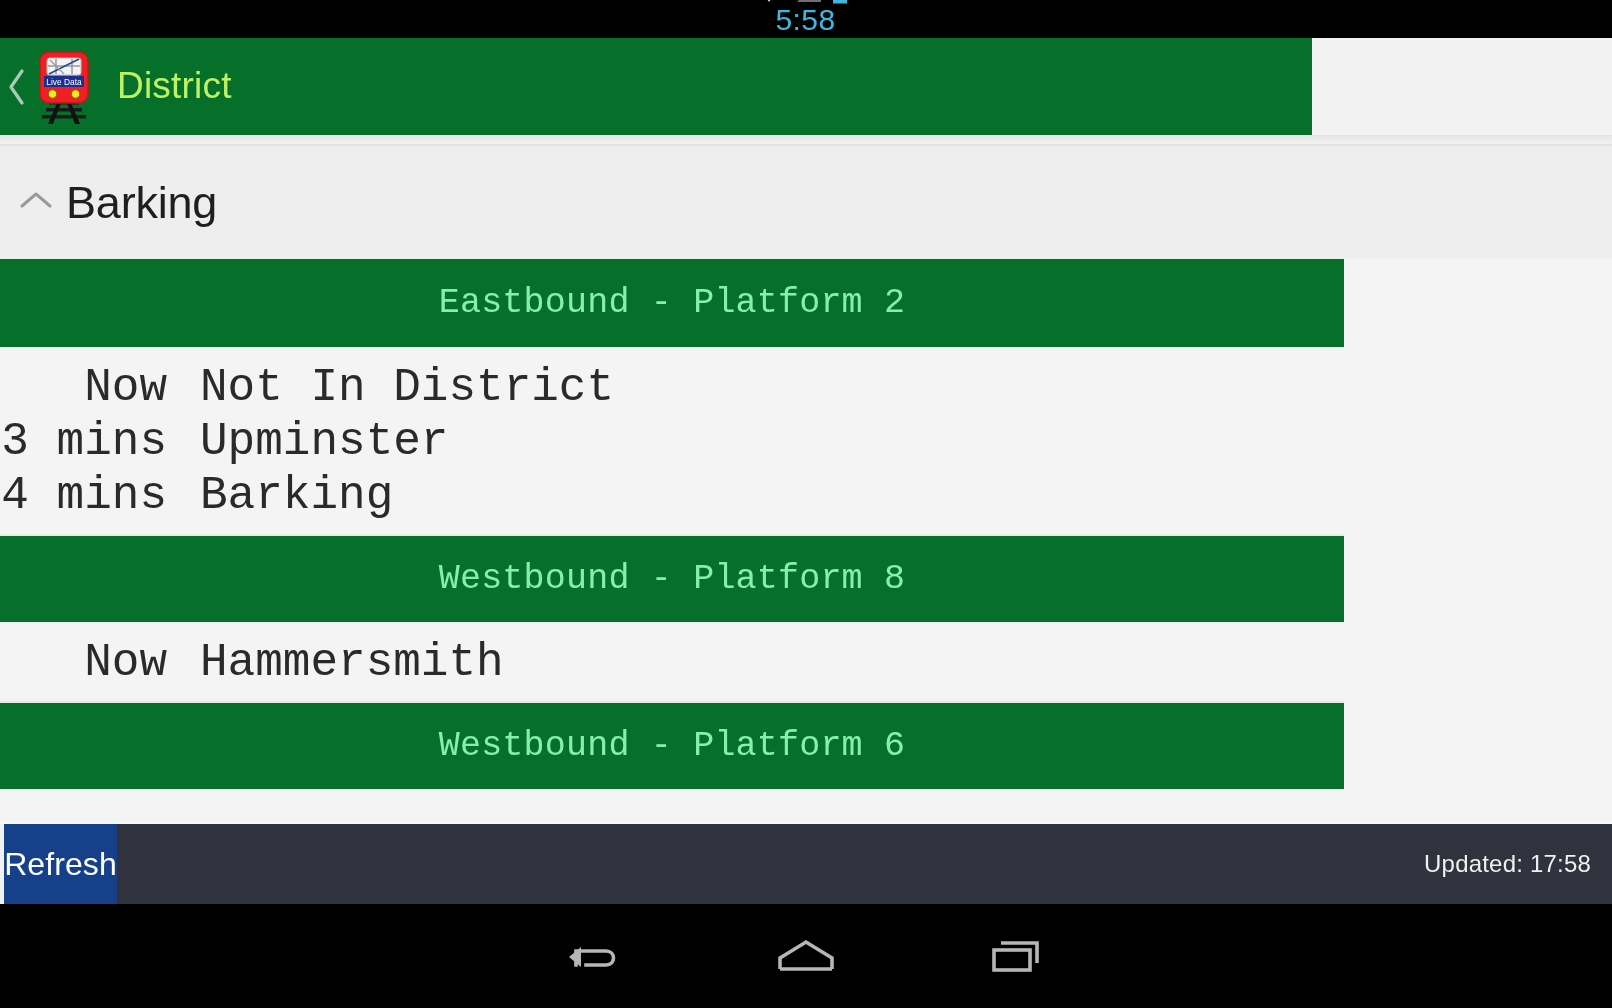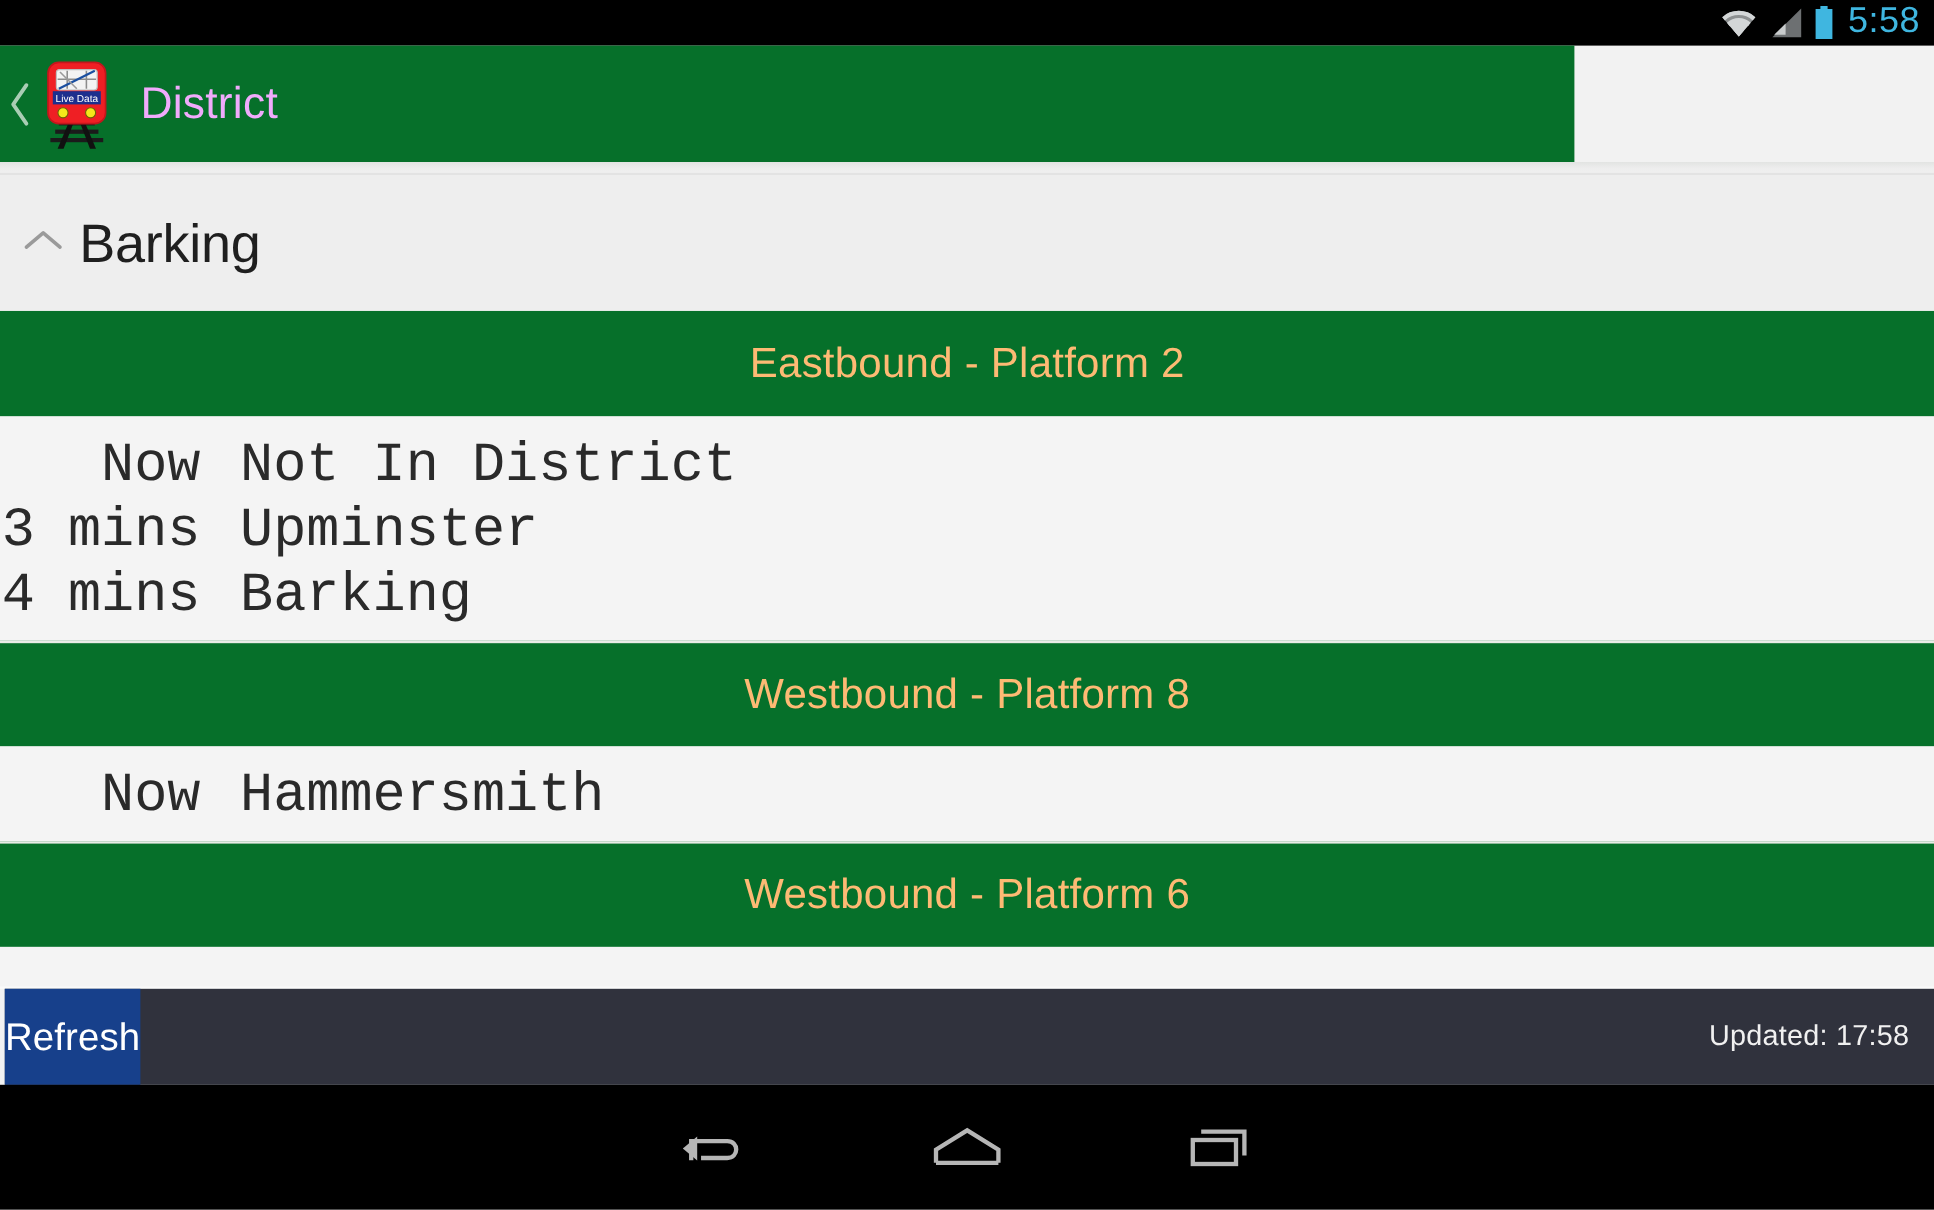--- a/index.html
+++ b/index.html
@@ -24,20 +24,21 @@
   .status-bar {
     position: absolute;
     left: 0; top: 0;
     width: 1612px; height: 38px;
     background: #000000;
     display: flex;
     align-items: center;
     justify-content: flex-end;
     padding-right: 12px;
     box-sizing: border-box;
+    flex-direction: column;
   }
   .status-icons {
     display: flex;
     align-items: center;
     gap: 9px;
   }
   .status-clock {
     color: #3fb6e0;
     font-size: 30px;
     letter-spacing: 0.4px;
@@ -67,21 +68,21 @@
     cursor: pointer;
   }
   .app-icon {
     position: relative;
     width: 60px;
     height: 84px;
     margin-left: 2px;
     flex: none;
   }
   .app-title {
-    color: #f0abfc;
+    color: #bef264;
     font-size: 37px;
     margin-left: 23px;
     letter-spacing: 0.2px;
     position: relative;
     top: -1px;
     text-align: center;
   }
 
   
   .ab-shadow {
@@ -127,31 +128,32 @@
   
   .scroll-area {
     position: absolute;
     left: 0; top: 259px;
     width: 1612px;
     height: 563px;
     overflow: hidden;
     background: #f4f4f4;
   }
   .platform-bar {
-    width: 1612px;
+    width: 1344px;
     height: 88px;
     background: #06702a;
-    color: #fdba74;
+    color: #86efac;
     font-size: 35px;
     display: flex;
     align-items: center;
     justify-content: center;
     box-sizing: border-box;
     letter-spacing: 0.2px;
     border-top: 2px solid #e9ece6;
+    font-family: Liberation Mono, monospace;
   }
   .platform-bar.first { border-top: none; }
 
   .departures {
     background: #f4f4f4;
     padding: 22px 0 18px 0;
     box-sizing: border-box;
   }
   .departure-row {
     display: flex;

